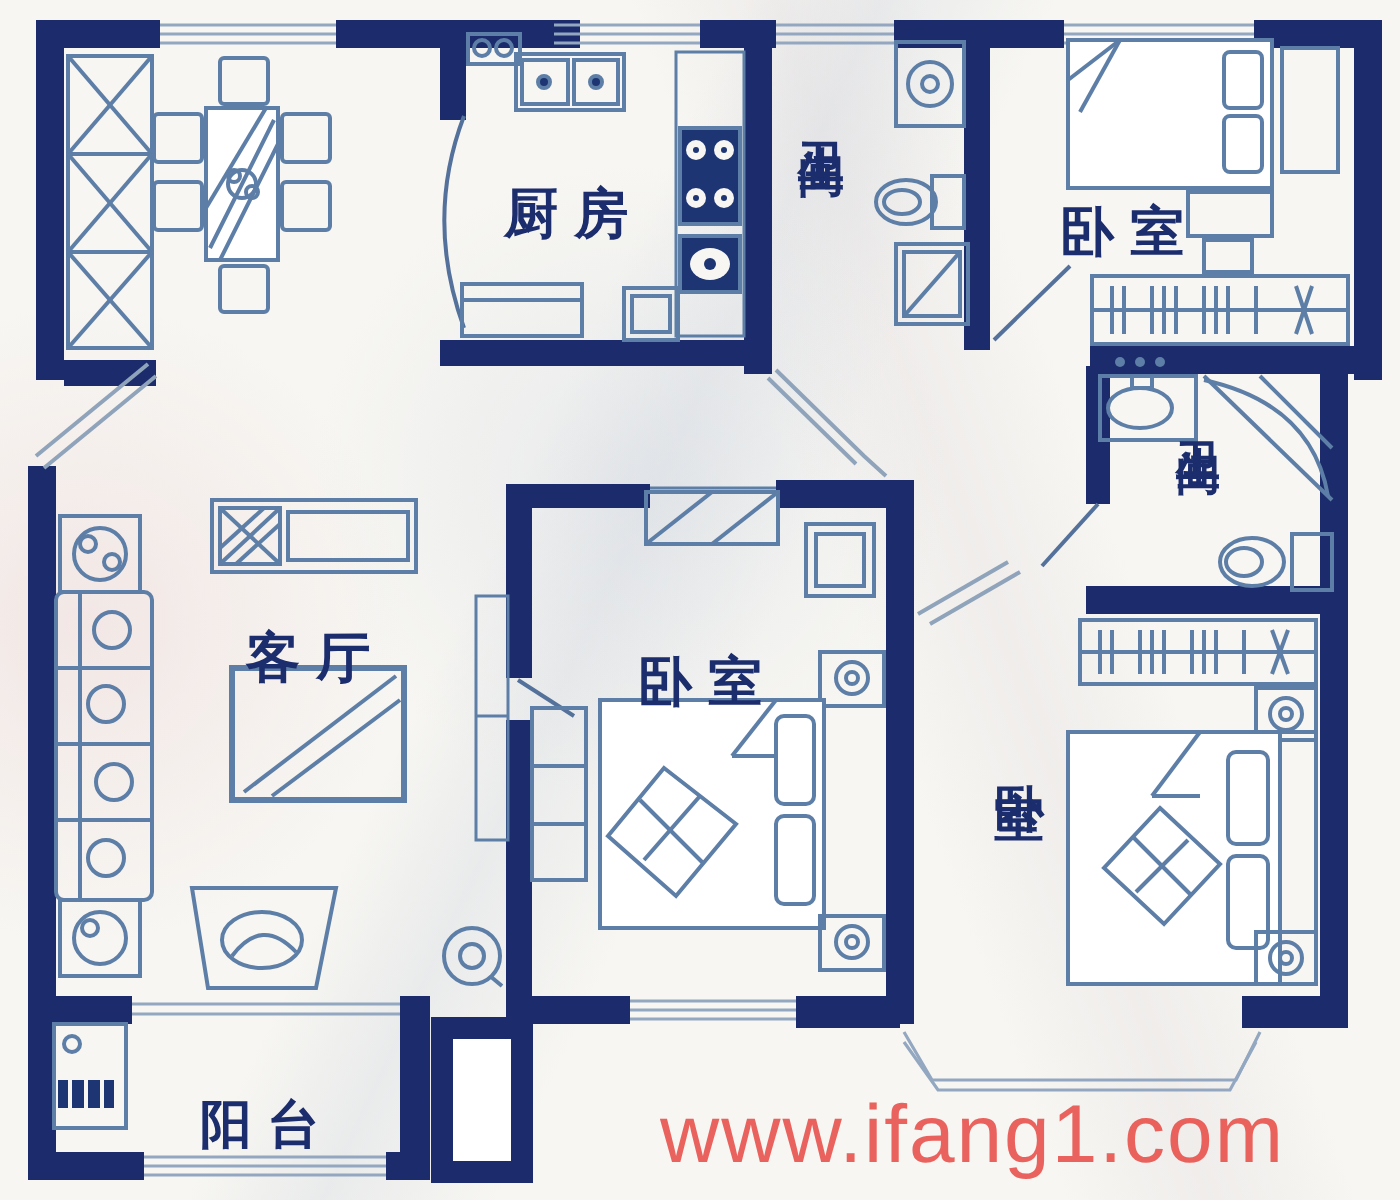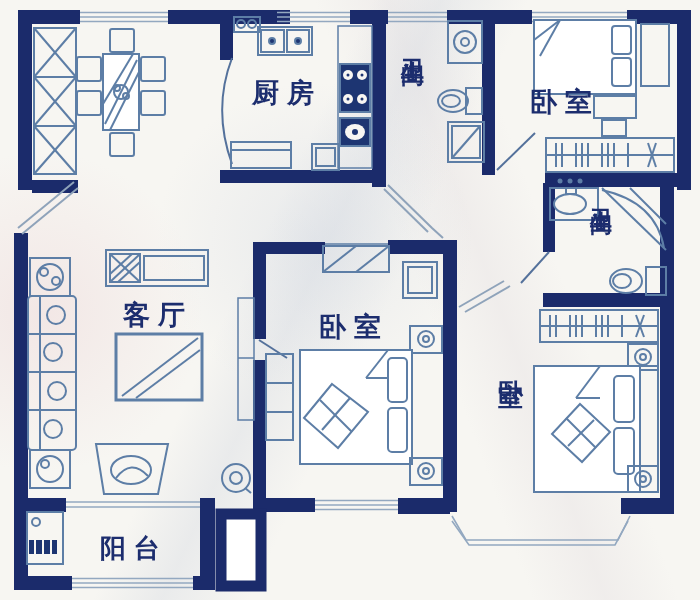--- a/index.html
+++ b/index.html
@@ -9,22 +9,22 @@
       radial-gradient(circle at 6% 52%, rgba(231,196,200,0.30), transparent 22%),
       radial-gradient(circle at 45% 40%, rgba(205,212,224,0.35), transparent 30%),
       linear-gradient(115deg, rgba(255,255,255,0) 38%, rgba(198,205,218,0.28) 45%, rgba(255,255,255,0) 54%),
       linear-gradient(70deg, rgba(255,255,255,0) 58%, rgba(214,205,212,0.22) 66%, rgba(255,255,255,0) 74%),
       #f7f6f2;
     font-family:"DejaVu Serif", serif;
   }
   #plan{position:absolute;left:0;top:0;}
   .lbl{
     position:absolute;color:#1c2d6e;font-weight:700;
-    font-family:Liberation Mono, monospace;line-height:1.18;
-    white-space:nowrap;letter-spacing:0.30em;
+    font-family:Liberation Sans, sans-serif;line-height:1.18;
+    white-space:nowrap;letter-spacing:0.30em;margin-top:12px;
   }
   .lblv{
     white-space:normal;writing-mode:vertical-rl;text-orientation:upright;
     letter-spacing:0.10em;line-height:1;
   }
   #watermark{
     position:absolute;left:330px;top:544px;
     font-family:"Liberation Sans", sans-serif;
     font-size:41px;font-weight:400;letter-spacing:1px;
     color:rgba(232,77,72,0.88);white-space:nowrap;
@@ -412,14 +412,15 @@
 
   <div class="lbl" style="left:252px;top:80px;font-size:27px;">厨房</div>
   <div class="lbl lblv" style="left:399px;top:40px;font-size:23px;">卫生间</div>
   <div class="lbl" style="left:530px;top:89px;font-size:27px;">卧室</div>
   <div class="lbl lblv" style="left:588px;top:191px;font-size:22px;">卫生间</div>
   <div class="lbl" style="left:319px;top:314px;font-size:27px;">卧室</div>
   <div class="lbl lblv" style="left:496px;top:360px;font-size:25px;">卧室</div>
   <div class="lbl" style="left:123px;top:302px;font-size:27px;">客厅</div>
   <div class="lbl" style="left:100px;top:535px;font-size:26px;">阳台</div>
 
+  <div id="watermark">www.ifang1.com</div>
 
 </div>
 
 </body></html>

